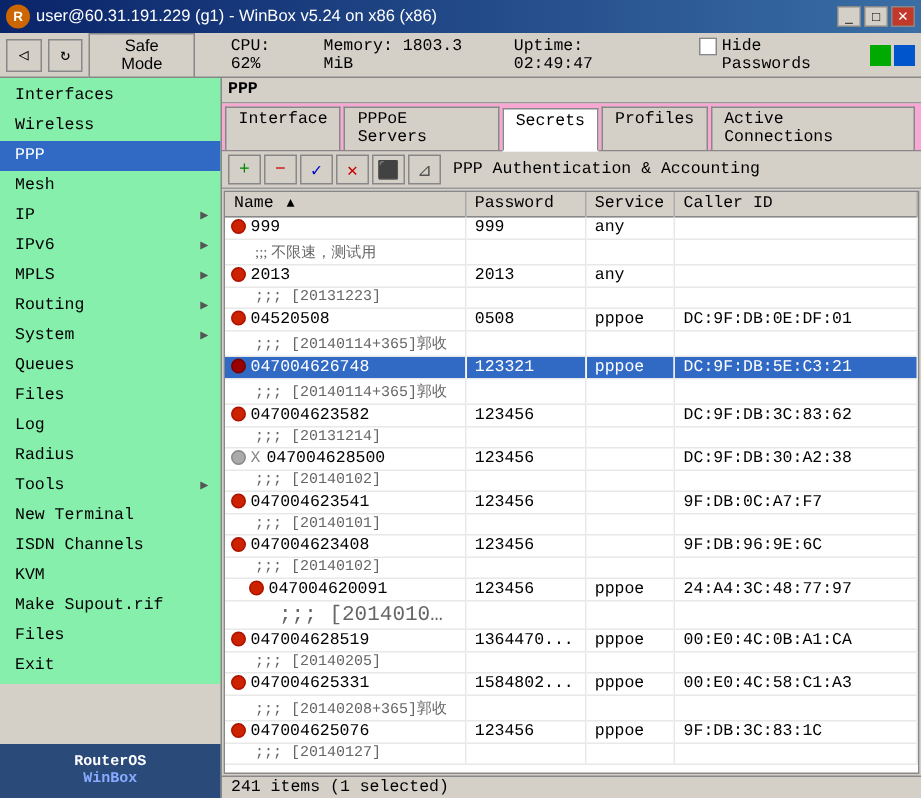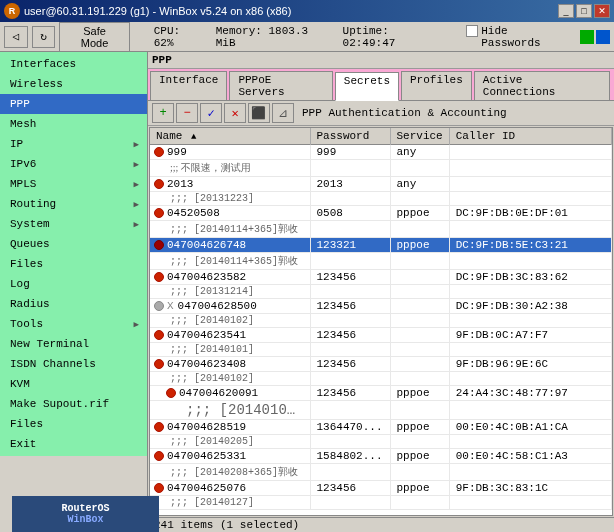--- a/index.html
+++ b/index.html
@@ -120,21 +120,21 @@
     }
     .routeros-label {
       background: #2a4a7a;
       color: white;
       text-align: center;
       padding: 2px;
       font-size: 10px;
       font-weight: bold;
       position: absolute;
       bottom: 0;
-      left: 12px;
+      left: 0;
       width: 100%;
       height: 36px;
       display: flex;
       flex-direction: column;
       align-items: center;
       justify-content: center;
     }
     .winbox-label {
       color: #88aaff;
       font-weight: bold;

